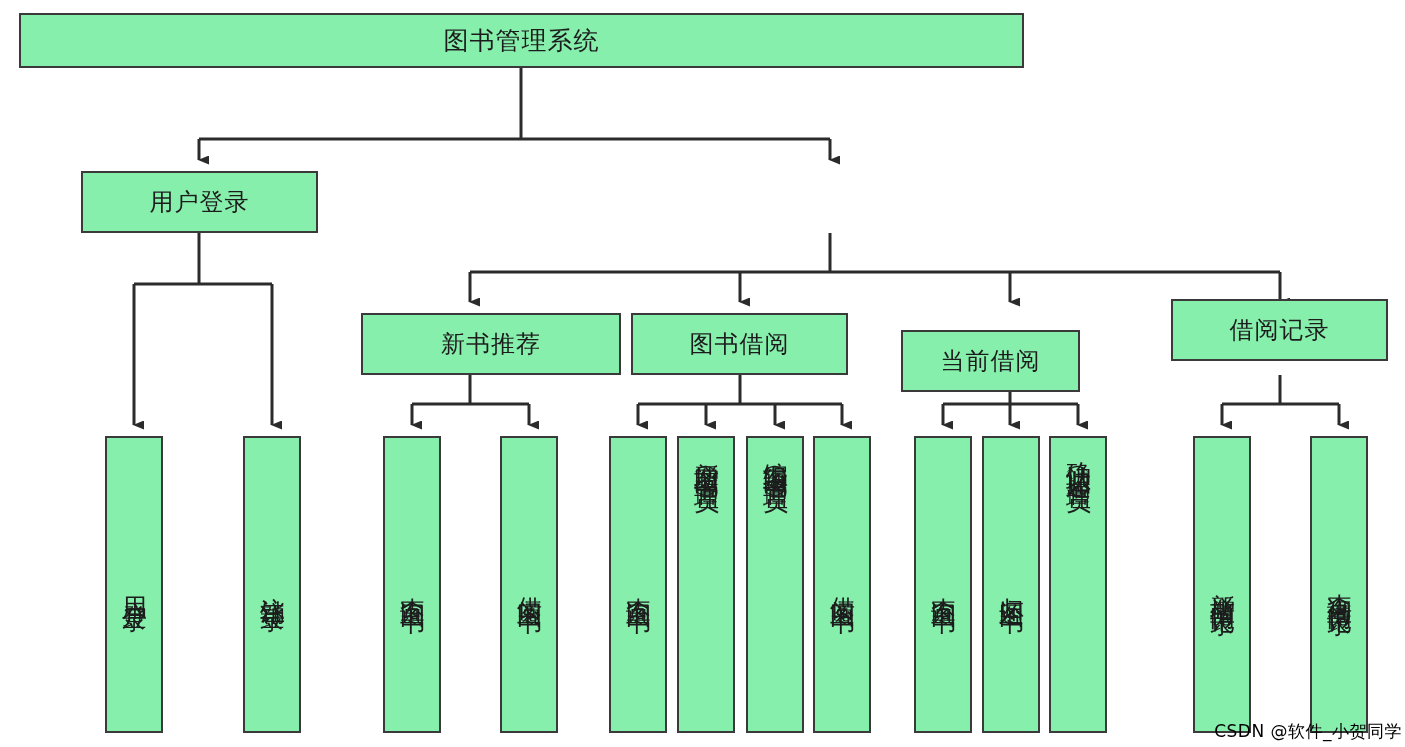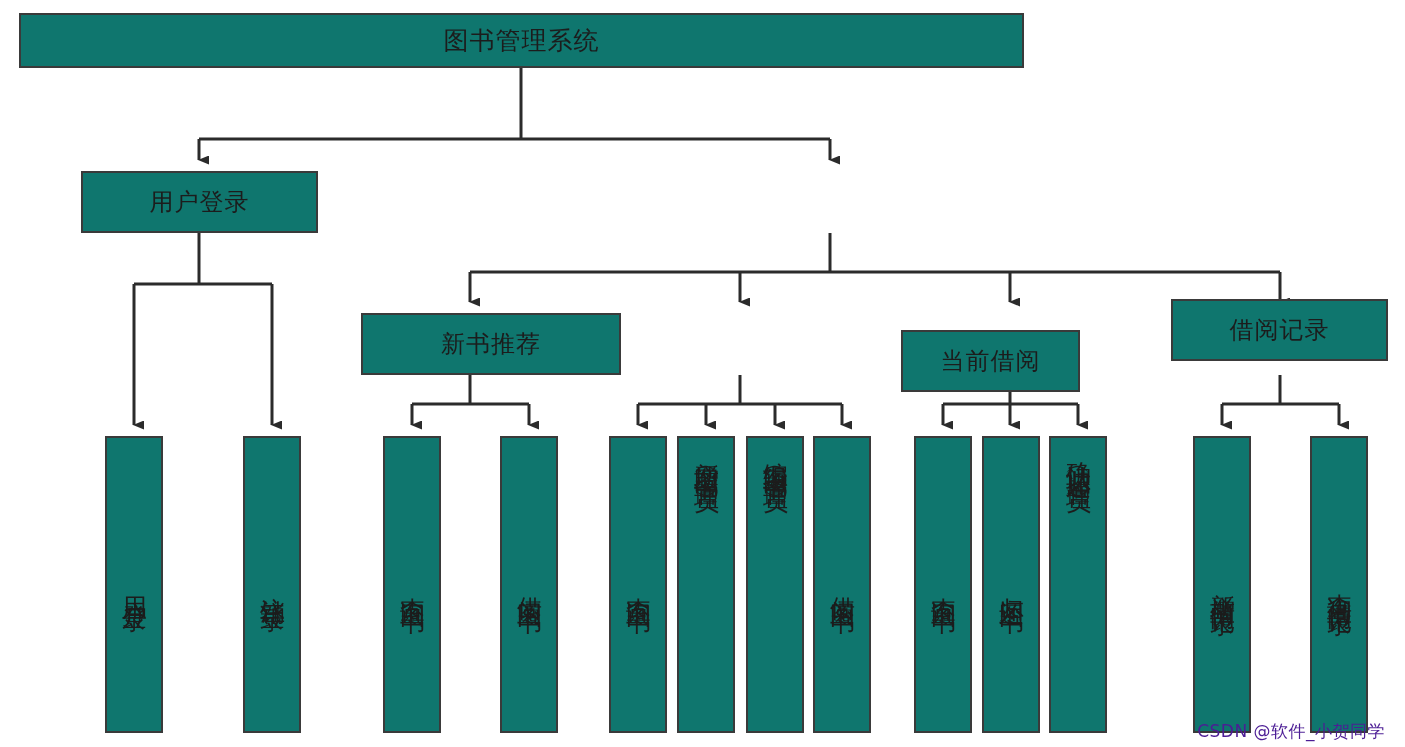--- a/index.html
+++ b/index.html
@@ -22,21 +22,21 @@
     position: absolute;
     left: 0;
     top: 0;
     width: 1405px;
     height: 747px;
     pointer-events: none;
   }
   .node {
     position: absolute;
     box-sizing: border-box;
-    background: #0f766e;
+    background: #86efac;
     border: 2.5px solid #3a3a3a;
     display: flex;
     align-items: center;
     justify-content: center;
     color: #1c1c1c;
     z-index: 2;
   }
   .node-label {
     display: block;
     text-align: center;
@@ -79,24 +79,24 @@
     white-space: normal;
     max-height: 280px;
   }
   .node-leaf.leaf-top .node-label {
     align-self: flex-start;
     margin-top: 4px;
   }
   
   #watermark {
     position: absolute;
-    right: 20px;
+    right: 3px;
     bottom: 4px;
     font-size: 17px;
-    color: #4c1d95;
+    color: #000000;
     letter-spacing: 0.5px;
     white-space: nowrap;
     z-index: 5;
     font-family: "DejaVu Sans", "Liberation Sans", sans-serif;
   }
 </style>
 </head>
 <body>
 
 <div id="diagram-root">
@@ -155,20 +155,23 @@
     <span class="node-label">图书管理系统</span>
   </div>
 
   <div class="node node-lvl1" style="left:81px; top:171px; width:237px;">
     <span class="node-label">用户登录</span>
   </div>
 
   <div class="node node-lvl2" style="left:361px; top:313px; width:260px;">
     <span class="node-label">新书推荐</span>
   </div>
+  <div class="node node-lvl2" style="left:631px; top:313px; width:217px;">
+    <span class="node-label">图书借阅</span>
+  </div>
   <div class="node node-lvl2" style="left:901px; top:330px; width:179px;">
     <span class="node-label">当前借阅</span>
   </div>
   <div class="node node-lvl2" style="left:1171px; top:299px; width:217px;">
     <span class="node-label">借阅记录</span>
   </div>
 
   <div class="node node-leaf" style="left:105px;">
     <span class="node-label">用户登录</span>
   </div>

